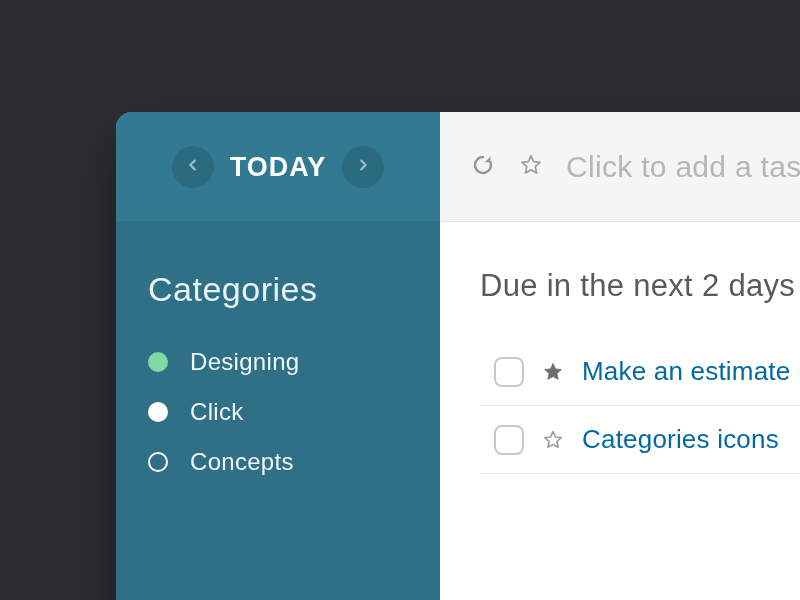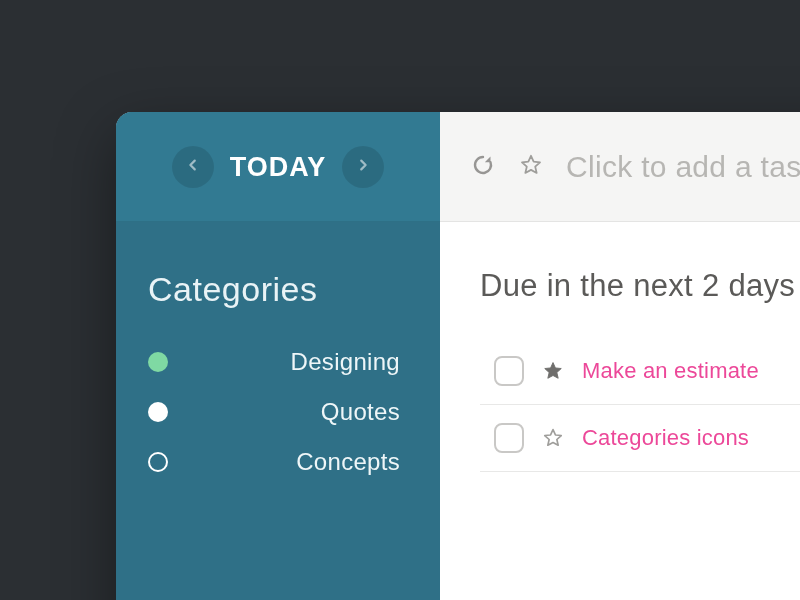--- a/index.html
+++ b/index.html
@@ -67,21 +67,20 @@
     margin-bottom: 28px;
     letter-spacing: 0.5px;
   }
   .cat-list { list-style: none; }
   .cat-item {
     display: flex;
     align-items: center;
     gap: 22px;
     padding: 11px 0;
     cursor: pointer;
-    justify-content: space-between;
   }
   .cat-dot {
     width: 20px;
     height: 20px;
     border-radius: 50%;
     flex: 0 0 20px;
   }
   .cat-dot.outline {
     background: transparent;
     border: 2.5px solid #fff;
@@ -157,23 +156,23 @@
     width: 22px;
     height: 22px;
     flex: 0 0 22px;
     cursor: pointer;
     display:flex; align-items:center; justify-content:center;
   }
   .star svg { width: 22px; height: 22px; }
   .star.filled svg path { fill: #6f6e6c; stroke: #6f6e6c; }
   .star.outline svg path { fill: none; stroke: #9f9e9b; stroke-width: 1.8; }
   .task-label {
-    font-size: 22px;
-    font-weight: 300;
-    color: #ec4899;
+    font-size: 26px;
+    font-weight: 300;
+    color: #0369a1;
     letter-spacing: 0.2px;
     white-space: nowrap;
   }
 </style>
 </head>
 <body>
 
 <div class="window">
 
   <aside class="sidebar">
@@ -196,21 +195,21 @@
     </div>
     <div class="sidebar-body">
       <div class="cat-heading">Categories</div>
       <ul class="cat-list" id="cat-list">
           <li class="cat-item">
             <span class="cat-dot" style="background: rgb(127, 217, 163);"></span>
             <span class="cat-label">Designing</span>
           </li>
           <li class="cat-item">
             <span class="cat-dot" style="background: rgb(255, 255, 255);"></span>
-            <span class="cat-label">Quotes</span>
+            <span class="cat-label">Click</span>
           </li>
           <li class="cat-item">
             <span class="cat-dot outline"></span>
             <span class="cat-label">Concepts</span>
           </li>
         </ul>
     </div>
   </aside>
 
   <section class="main">

